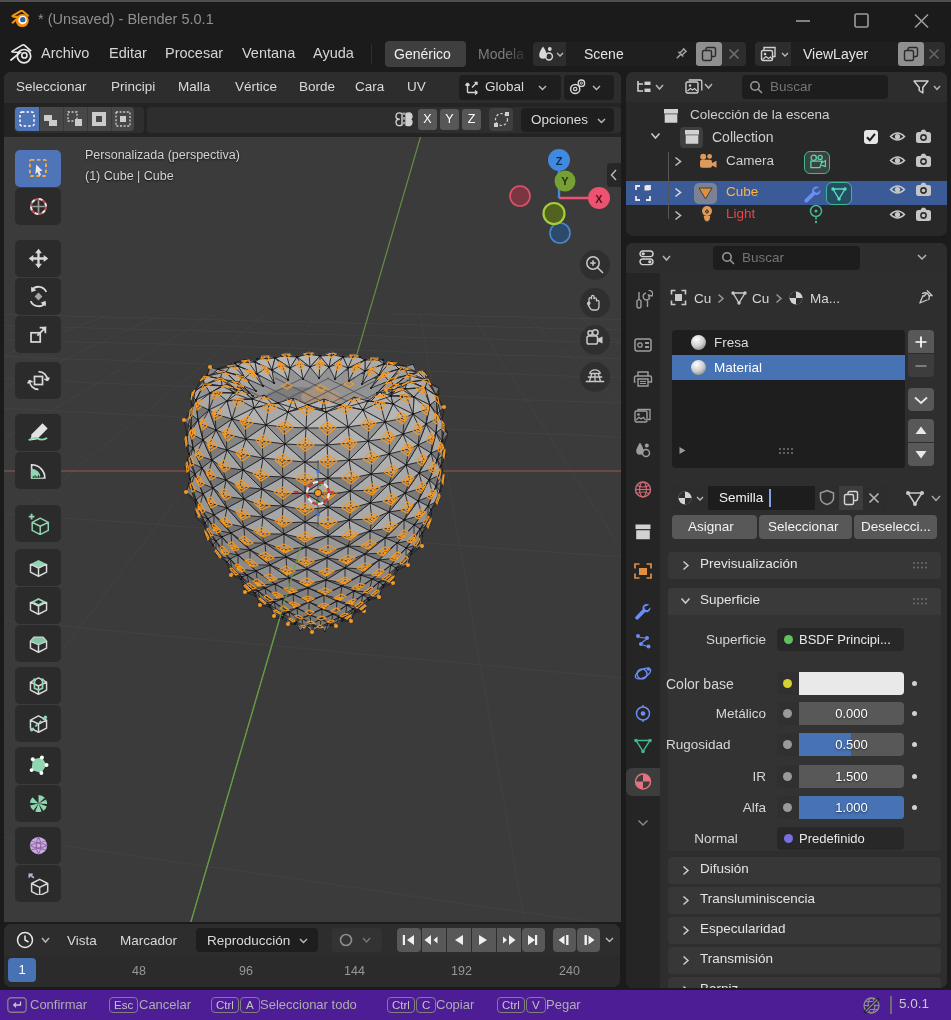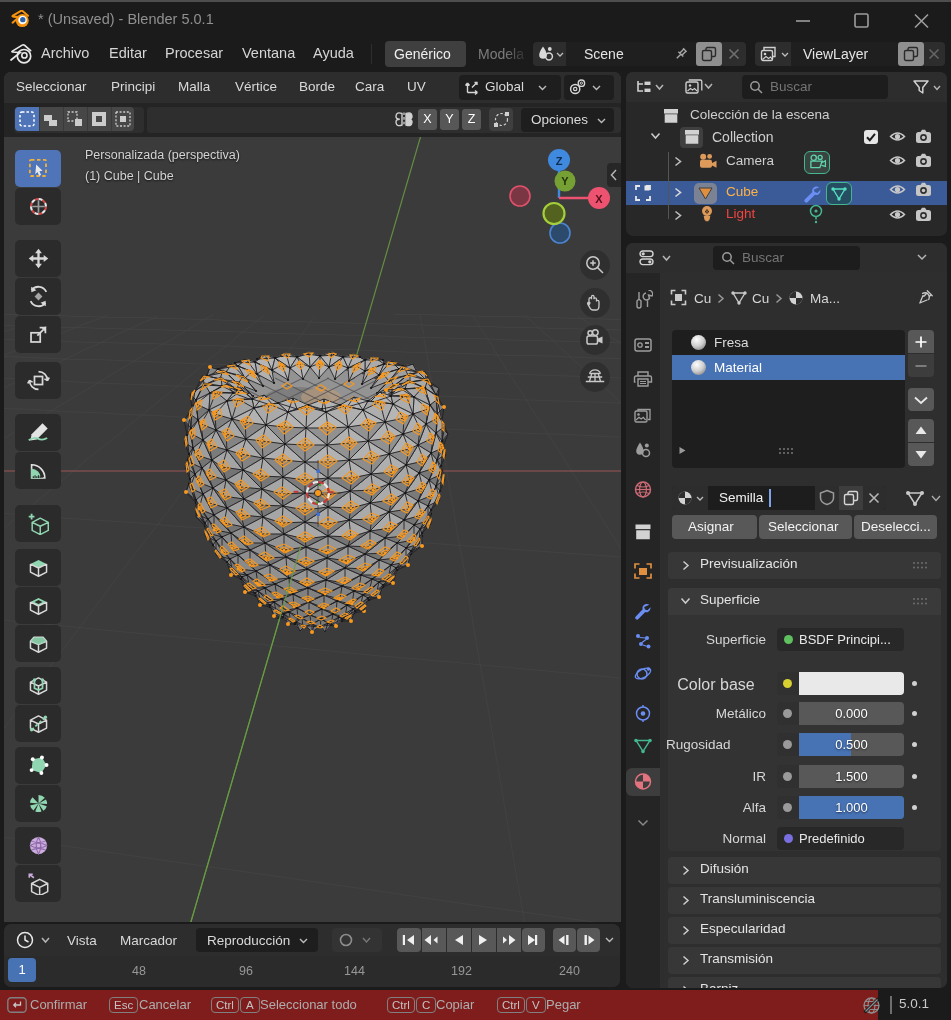--- a/index.html
+++ b/index.html
@@ -1986,21 +1986,21 @@
 <circle cx="2" cy="6.5" r="1"></circle>
         <circle cx="6" cy="6.5" r="1"></circle>
         <circle cx="10" cy="6.5" r="1"></circle>
         <circle cx="14" cy="6.5" r="1"></circle>
       </g>
     </svg>
 <div class="txt" style="left:40px;top:389px;width:100px;text-align:right;font-size:13.5px;color:#d6d6d6">Superficie</div>
 <div class="abs" style="left:151px;top:385px;width:127px;height:23px;background:#282828;border-radius:4px"></div>
 <div class="abs" style="left:158px;top:392px;width:9px;height:9px;border-radius:5px;background:#5fc05f"></div>
 <div class="txt" style="left:173px;top:389px;font-size:13px;color:#e8e8e8">BSDF Principi...</div>
-<div class="txt" style="left:40px;top:433px;width:100px;text-align:center;font-size:16px;color:#d6d6d6">Color base</div>
+<div class="txt" style="left:40px;top:433px;width:100px;text-align:left;font-size:14px;color:#d6d6d6">Color base</div>
 <div class="abs" style="left:151px;top:429px;width:22px;height:23px;background:#303030;border-radius:4px 0 0 4px"></div>
 <div class="abs" style="left:157px;top:436px;width:9px;height:9px;border-radius:5px;background:#d8cf30"></div>
 <div class="abs" style="left:173px;top:429px;width:105px;height:23px;background:#e9e9e9;border-radius:0 4px 4px 0"></div>
 <div class="abs" style="left:286px;top:438px;width:5px;height:5px;border-radius:3px;background:#d0d0d0"></div>
 <div class="txt" style="left:40px;top:463px;width:100px;text-align:right;font-size:13.5px;color:#d6d6d6">Metálico</div>
 <div class="abs" style="left:151px;top:459px;width:22px;height:23px;background:#303030;border-radius:4px 0 0 4px"></div>
 <div class="abs" style="left:157px;top:466px;width:9px;height:9px;border-radius:5px;background:#9a9a9a"></div>
 <div class="abs" style="left:173px;top:459px;width:105px;height:23px;background:#585858;border-radius:0 4px 4px 0;overflow:hidden">
 <div class="abs" style="left:0;top:4px;width:105px;text-align:center;font-size:13px;color:#fff;text-shadow:0 1px 2px rgba(0,0,0,.6)">0.000</div>
     </div>
@@ -2021,21 +2021,21 @@
     </div>
 <div class="abs" style="left:286px;top:531px;width:5px;height:5px;border-radius:3px;background:#d0d0d0"></div>
 <div class="txt" style="left:40px;top:557px;width:100px;text-align:right;font-size:13.5px;color:#d6d6d6">Alfa</div>
 <div class="abs" style="left:151px;top:553px;width:22px;height:23px;background:#303030;border-radius:4px 0 0 4px"></div>
 <div class="abs" style="left:157px;top:560px;width:9px;height:9px;border-radius:5px;background:#9a9a9a"></div>
 <div class="abs" style="left:173px;top:553px;width:105px;height:23px;background:#0f766e;border-radius:0 4px 4px 0;overflow:hidden">
 <div class="abs" style="left:0;top:0;width:105px;height:23px;background:#4772b3"></div>
 <div class="abs" style="left:0;top:4px;width:105px;text-align:center;font-size:13px;color:#fff;text-shadow:0 1px 2px rgba(0,0,0,.6)">1.000</div>
     </div>
 <div class="abs" style="left:286px;top:562px;width:5px;height:5px;border-radius:3px;background:#d0d0d0"></div>
-<div class="txt" style="left:40px;top:588px;width:100px;text-align:right;font-size:13.5px;color:#d6d6d6">Normal</div>
+<div class="txt" style="left:40px;top:588px;width:100px;text-align:center;font-size:13.5px;color:#d6d6d6">Normal</div>
 <div class="abs" style="left:151px;top:584px;width:127px;height:23px;background:#282828;border-radius:4px"></div>
 <div class="abs" style="left:158px;top:591px;width:9px;height:9px;border-radius:5px;background:#7a6fe0"></div>
 <div class="txt" style="left:173px;top:588px;font-size:13px;color:#e8e8e8">Predefinido</div>
 <div class="abs" style="left:42px;top:614px;width:273px;height:27px;background:#373737;border-radius:4px"></div>
 <svg class="abs" style="left:56px;top:622px" width="8" height="11" viewBox="0 0 8 11">
       <path d="M1.5 1.5 l4.5 4 -4.5 4" stroke="#ccc" stroke-width="1.5" fill="none"></path>
     </svg>
 <div class="txt" style="left:74px;top:618px;font-size:13.5px;color:#e4e4e4">Difusión</div>
 <div class="abs" style="left:42px;top:644px;width:273px;height:27px;background:#373737;border-radius:4px"></div>
 <svg class="abs" style="left:56px;top:652px" width="8" height="11" viewBox="0 0 8 11">
@@ -2110,21 +2110,21 @@
     </svg>
  <div class="abs" style="left:0;top:32px;width:616px;height:31px;background:#2b2b2b"></div>
  <div class="txt" style="left:128px;top:40px;font-size:12.5px;color:#979797">48</div>
  <div class="txt" style="left:235px;top:40px;font-size:12.5px;color:#979797">96</div>
  <div class="txt" style="left:340px;top:40px;font-size:12.5px;color:#979797">144</div>
  <div class="txt" style="left:447px;top:40px;font-size:12.5px;color:#979797">192</div>
  <div class="txt" style="left:555px;top:40px;font-size:12.5px;color:#979797">240</div>
  <div class="abs" style="left:4px;top:34px;width:28px;height:24px;background:#4772b3;border-radius:4px;color:#fff;font-size:13px;text-align:center;line-height:24px">1</div>
 </div>
 
-<div class="abs" style="left:0;top:990px;width:878px;height:30px;background:#7f1d1d">
+<div class="abs" style="left:0;top:990px;width:951px;height:30px;background:#4c1d95">
  <svg class="abs" style="left:7px;top:7px" width="20" height="16" viewBox="0 0 20 16">
   <rect x="0.8" y="0.8" width="18.4" height="14.4" rx="3.5" fill="none" stroke="#808080" stroke-width="1.4"></rect>
   <path d="M13.5 4.5 v3.5 h-6 M9 5.8 l-2.2 2.2 2.2 2.2" stroke="#c8c8c8" stroke-width="1.3" fill="none"></path>
  </svg>
  <div class="txt" style="left:30px;top:7px;font-size:13px;color:#adadad">Confirmar</div>
  <div class="abs" style="left:109px;top:7px;height:16px;border:1.4px solid #808080;border-radius:4px;font-size:11.5px;color:#c4c4c4;line-height:14px;padding:0 4px">Esc</div>
  <div class="txt" style="left:139px;top:7px;font-size:13px;color:#adadad">Cancelar</div>
  <div class="abs" style="left:211px;top:7px;height:16px;border:1.4px solid #808080;border-radius:4px;font-size:11.5px;color:#c4c4c4;line-height:14px;padding:0 4px">Ctrl</div>
  <div class="abs" style="left:240px;top:7px;height:16px;border:1.4px solid #808080;border-radius:4px;font-size:11.5px;color:#c4c4c4;line-height:14px;padding:0 5px">A</div>
  <div class="txt" style="left:260px;top:7px;font-size:13px;color:#adadad">Seleccionar todo</div>

